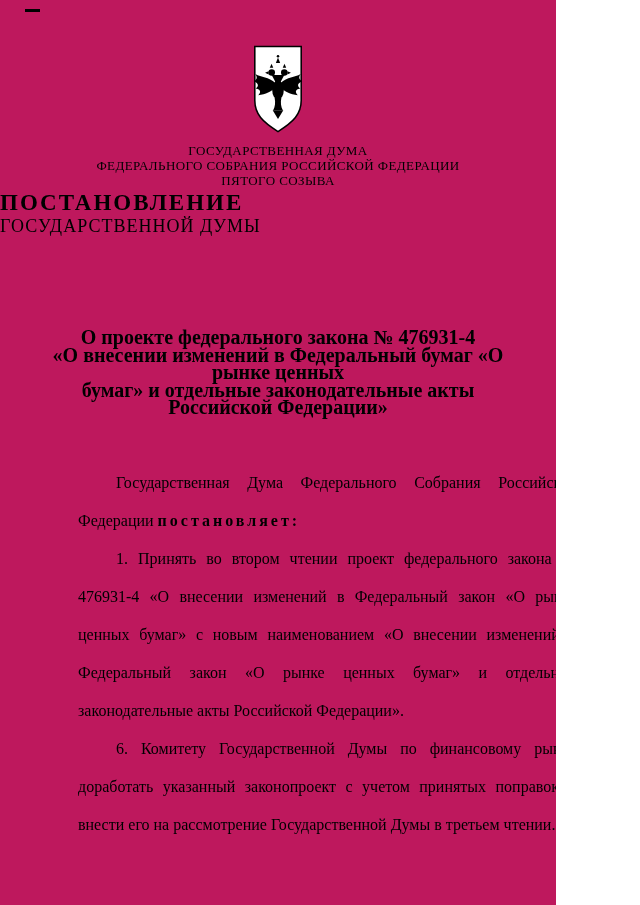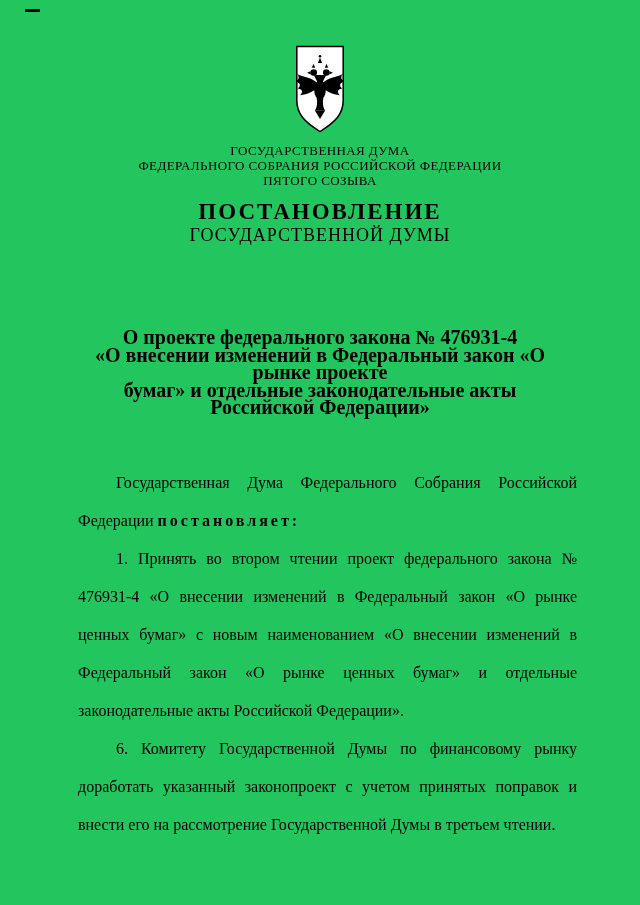--- a/index.html
+++ b/index.html
@@ -4,42 +4,42 @@
 <style>
   * { margin: 0; padding: 0; box-sizing: border-box; }
   html, body { background: #ffffff; }
   body {
     width: 640px; height: 905px;
     font-family: "Liberation Serif", "DejaVu Serif", serif;
     color: #000;
   }
   .page {
     position: relative;
-    width: 640px; height: 905px;
-    background: #22c55e;
+    width: 556px; height: 905px;
+    background: #be185d;
     overflow: hidden;
   }
   .artifact {
     position: absolute; left: 25px; top: 9px;
     width: 15px; height: 3px; background: #000;
   }
   .emblem {
     position: absolute; top: 44px; left: 50%;
     transform: translateX(-50%);
     width: 58px; height: 90px;
   }
   .emblem svg { display: block; width: 100%; height: 100%; }
   .header {
     position: absolute; top: 143px; left: 0; width: 100%;
     text-align: center;
     font-size: 13px; line-height: 15px; letter-spacing: 0.4px;
   }
   .doctype {
-    position: absolute; top: 198px; left: 0; width: 100%;
-    text-align: center;
+    position: absolute; top: 189px; left: 0; width: 100%;
+    text-align: left;
   }
   .doctype-main {
     font-size: 23px; font-weight: bold; letter-spacing: 2px; line-height: 27px;
   }
   .doctype-sub {
     font-size: 18px; letter-spacing: 1px; margin-top: 0;
   }
   .subject {
     position: absolute; top: 329px; left: 50%;
     transform: translateX(-50%);
@@ -91,21 +91,21 @@
     <div>ПЯТОГО СОЗЫВА</div>
   </div>
 
   <div class="doctype">
     <div class="doctype-main">ПОСТАНОВЛЕНИЕ</div>
     <div class="doctype-sub">ГОСУДАРСТВЕННОЙ ДУМЫ</div>
   </div>
 
   <div class="subject">
     <div>О проекте федерального закона № 476931-4</div>
-    <div>«О внесении изменений в Федеральный закон «О рынке проекте</div>
+    <div>«О внесении изменений в Федеральный бумаг «О рынке ценных</div>
     <div>бумаг» и отдельные законодательные акты Российской Федерации»</div>
   </div>
 
   <div class="body-text">
     <p class="intro"><span>Государственная Дума Федерального Собрания Российской Федерации</span> <span class="verb">постановляет:</span></p>
     <p class="para">1. Принять во втором чтении проект федерального закона № 476931-4 «О внесении изменений в Федеральный закон «О рынке ценных бумаг» с новым наименованием «О внесении изменений в Федеральный закон «О рынке ценных бумаг» и отдельные законодательные акты Российской Федерации».</p>
     <p class="para">6. Комитету Государственной Думы по финансовому рынку доработать указанный законопроект с учетом принятых поправок и внести его на рассмотрение Государственной Думы в третьем чтении.</p>
   </div>
 
 </div>

